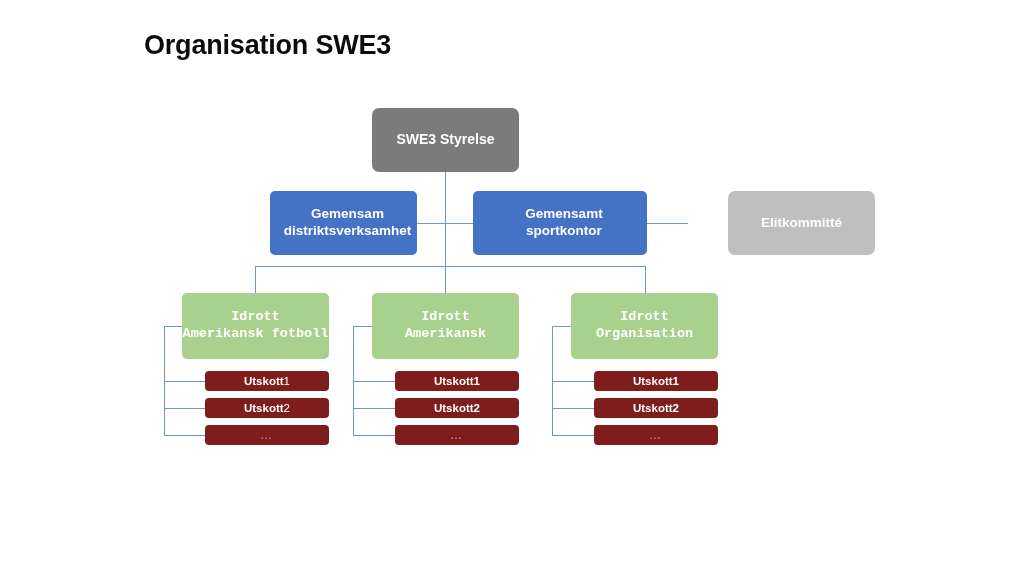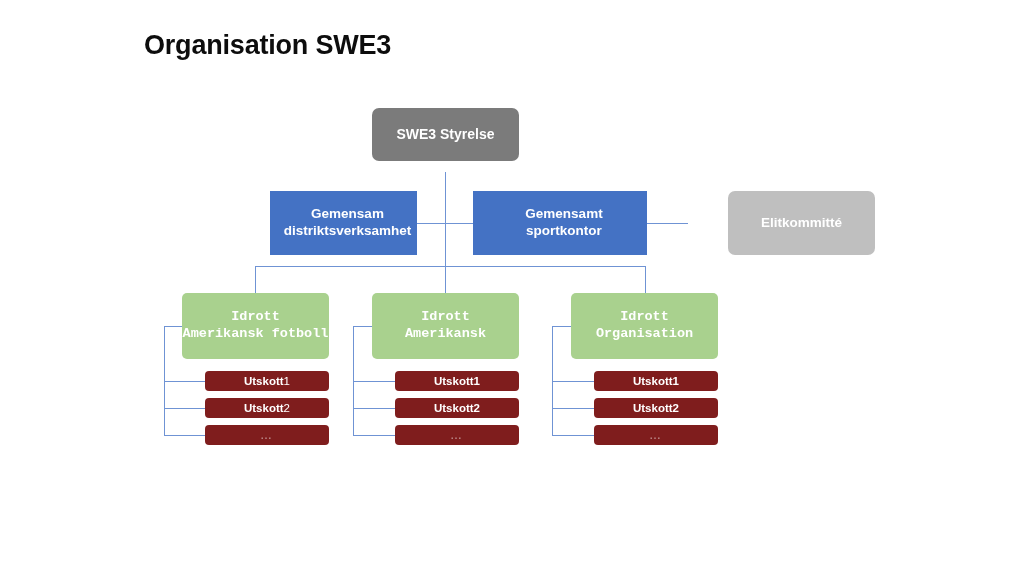--- a/index.html
+++ b/index.html
@@ -45,21 +45,21 @@
     z-index: 3;
   }
 
   .node.root {
     background: #7b7b7b;
     border-radius: 7px;
     font-size: 14px;
   }
   .node.unit {
     background: #4472c4;
-    border-radius: 0;
+    border-radius: 5px;
     font-size: 13.5px;
     padding-left: 8px;
   }
   .node.muted {
     background: #bfbfbf;
     border-radius: 7px;
     font-size: 13.5px;
   }
   .node.sport {
     background: #a9d18e;
@@ -141,21 +141,21 @@
   <div class="line h" style="left:353px; top:381px; width:42px;"></div>
   <div class="line h" style="left:353px; top:408px; width:42px;"></div>
   <div class="line h" style="left:353px; top:435px; width:42px;"></div>
 
   <div class="line v" style="left:552px; top:326px; height:109px;"></div>
   <div class="line h" style="left:552px; top:326px; width:19px;"></div>
   <div class="line h" style="left:552px; top:381px; width:42px;"></div>
   <div class="line h" style="left:552px; top:408px; width:42px;"></div>
   <div class="line h" style="left:552px; top:435px; width:42px;"></div>
 
-  <div class="node root" style="left:372px; top:108px; width:147px; height:53px;">
+  <div class="node root" style="left:372px; top:108px; width:147px; height:64px;">
     <span>SWE3 Styrelse</span>
   </div>
 
   <div class="node unit" style="left:270px; top:191px; width:147px; height:64px;">
     <span>
       <span>Gemensam</span><br>
       <span>distriktsverksamhet</span>
     </span>
   </div>
 

